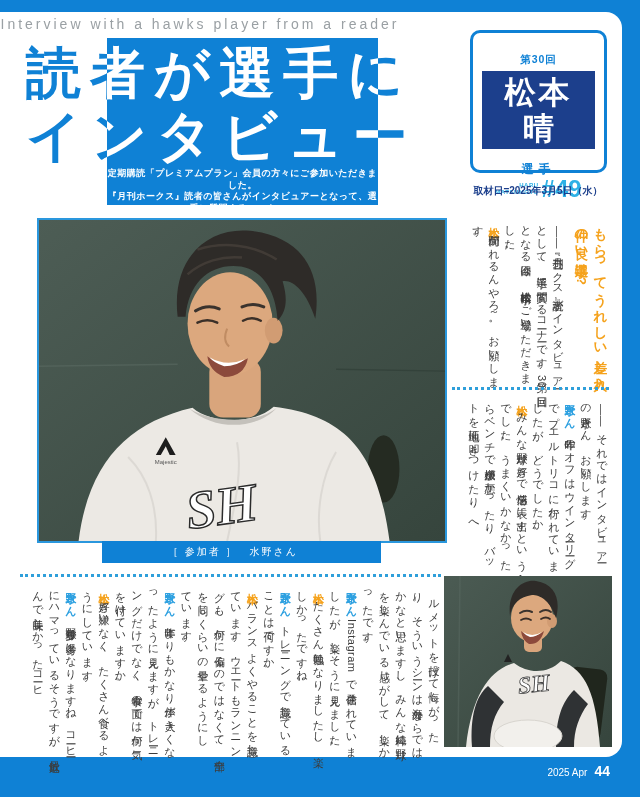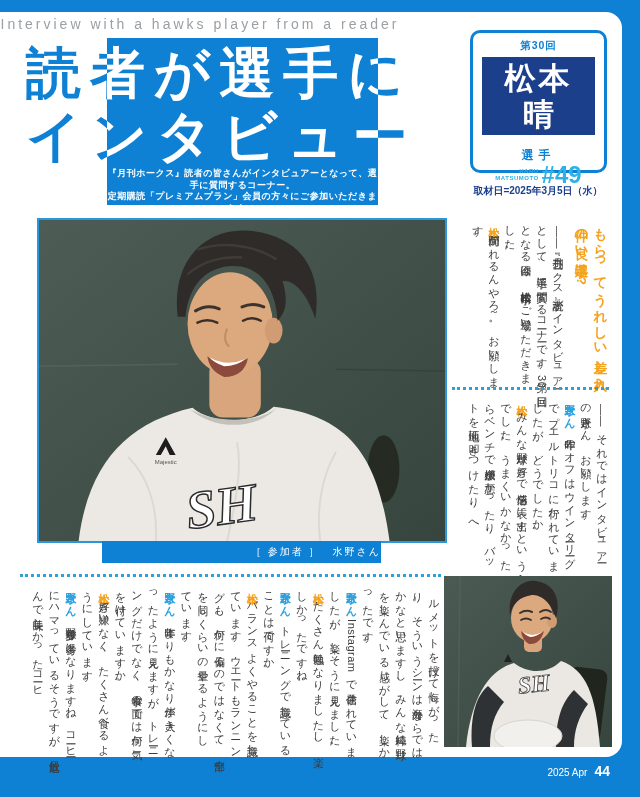--- a/index.html
+++ b/index.html
@@ -37,21 +37,21 @@
   .title-clip .inner{position:absolute;left:-81px;top:4px;color:#fff;}
   .intro{
     position:absolute;left:107px;top:156px;width:271px;text-align:center;
     color:#fff;font-size:9px;line-height:11.5px;font-weight:700;letter-spacing:.5px;
   }
   
   .card{
     position:absolute;left:470px;top:18px;width:137px;height:143px;
     background:#fff;border:3px solid var(--blue);border-radius:10px;text-align:center;
   }
-  .card .round{margin-top:6px;font-size:10.5px;font-weight:700;color:var(--blue);letter-spacing:1px;}
+  .card .round{margin-top:20px;font-size:10.5px;font-weight:700;color:var(--blue);letter-spacing:1px;}
   .card .namebox{
     margin:4px 9px 0;height:78px;background:var(--navy);color:#fff;
     font-weight:800;padding-top:4px;
   }
   .card .namebox .n1{font-size:31px;line-height:36px;letter-spacing:3px;}
   .card .namebox .n2{font-size:31px;line-height:36px;}
   .card .role{margin-top:12px;font-size:12px;font-weight:700;color:var(--blue);letter-spacing:5px;}
   .card .numrow{display:flex;justify-content:center;align-items:center;gap:3px;margin-top:-2px;}
   .card .en{color:var(--lblue);font-size:6px;line-height:7px;font-weight:700;text-align:right;letter-spacing:.5px;}
   .card .num{color:var(--lblue);font-size:24px;font-weight:600;line-height:26px;}
@@ -61,21 +61,21 @@
   }
   
   .photo-main{
     position:absolute;left:37px;top:206px;width:410px;height:325px;
     border:2px solid #2a97dd;
   }
   .photo-main svg,.photo-sub svg{display:block;width:100%;height:100%;}
   .caption-bar{
     position:absolute;left:102px;top:529px;width:279px;height:22px;
     background:var(--blue);color:#fff;font-size:10px;line-height:22px;
-    letter-spacing:2px;padding-left:66px;white-space:nowrap;text-align:right;
+    letter-spacing:2px;padding-left:66px;white-space:nowrap;
   }
   .photo-sub{
     position:absolute;left:444px;top:564px;width:168px;height:171px;
   }
   
   .vcol{
     position:absolute;
     writing-mode:vertical-rl;text-orientation:mixed;
     font-size:11px;line-height:16px;letter-spacing:.5px;color:var(--ink);
   }
@@ -114,22 +114,22 @@
     <div>読者が選手に</div>
     <div>インタビュー</div>
   </div>
   <div class="title-clip">
     <div class="big-title inner">
       <div>読者が選手に</div>
       <div>インタビュー</div>
     </div>
   </div>
   <div class="intro">
+    <div>定期購読「プレミアムプラン」会員の方々にご参加いただきました。</div>
     <div>『月刊ホークス』読者の皆さんがインタビュアーとなって、選手に質問するコーナー。</div>
-    <div>定期購読「プレミアムプラン」会員の方々にご参加いただきました。</div>
     <div>ファン目線ならではの質問にも、選手が全力で答えてくれます！</div>
   </div>
 
   <div class="card">
     <div class="round">第30回</div>
     <div class="namebox">
       <div class="n1">松本</div>
       <div class="n2">晴</div>
     </div>
     <div class="role">選手</div>

